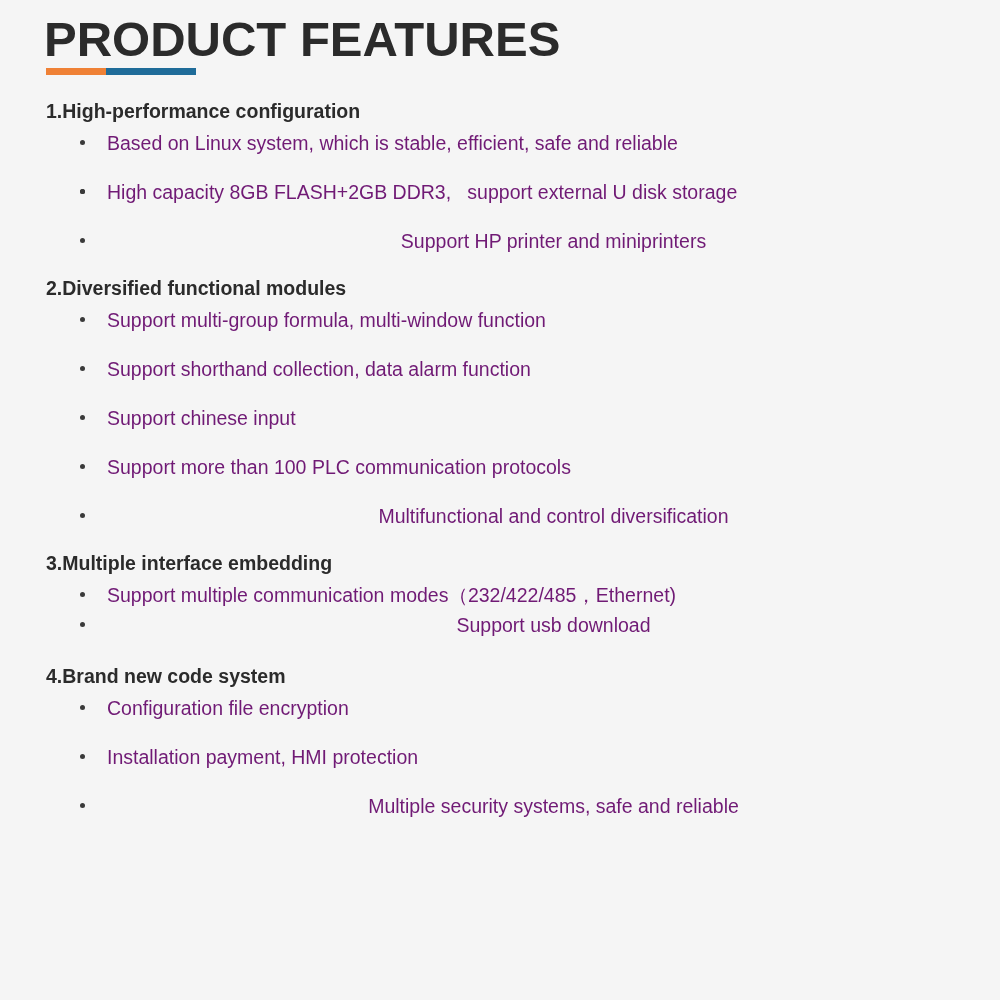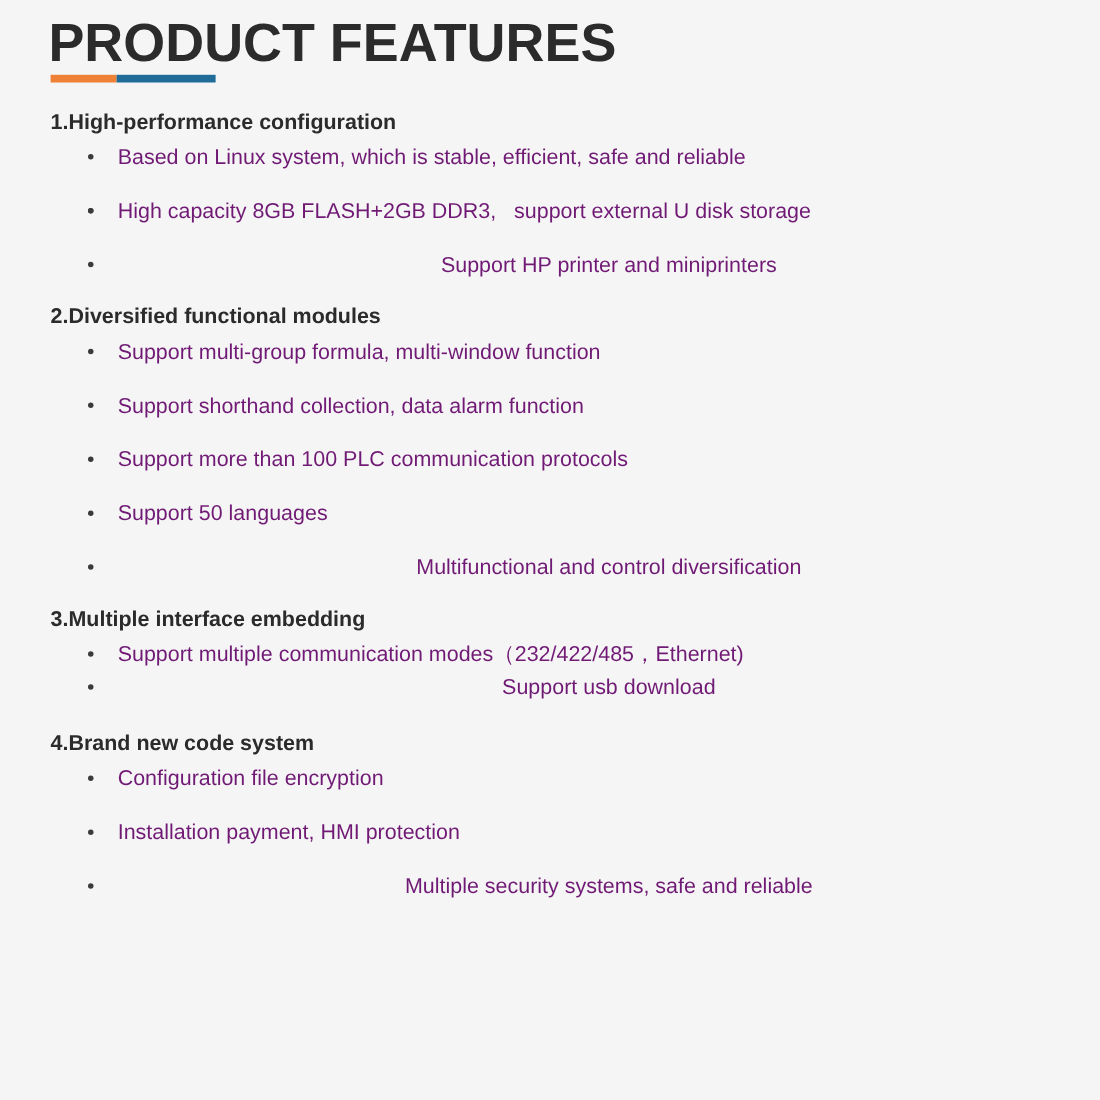--- a/index.html
+++ b/index.html
@@ -123,22 +123,22 @@
         <li><span class="dot"></span><span>High capacity 8GB FLASH+2GB DDR3,   support external U disk storage</span></li>
         <li><span class="dot"></span><span>Support HP printer and miniprinters</span></li>
       </ul>
     </div>
 
     <div class="section">
       <div class="section-heading">2.Diversified functional modules</div>
       <ul class="bullets">
         <li><span class="dot"></span><span>Support multi-group formula, multi-window function</span></li>
         <li><span class="dot"></span><span>Support shorthand collection, data alarm function</span></li>
+        <li><span class="dot"></span><span>Support chinese input</span></li>
         <li><span class="dot"></span><span>Support more than 100 PLC communication protocols</span></li>
-        <li><span class="dot"></span><span>Support 50 languages</span></li>
         <li><span class="dot"></span><span>Multifunctional and control diversification</span></li>
       </ul>
     </div>
 
     <div class="section tight">
       <div class="section-heading">3.Multiple interface embedding</div>
       <ul class="bullets">
         <li><span class="dot"></span><span>Support multiple communication modes（232/422/485，Ethernet)</span></li>
         <li><span class="dot"></span><span>Support usb download</span></li>
       </ul>

